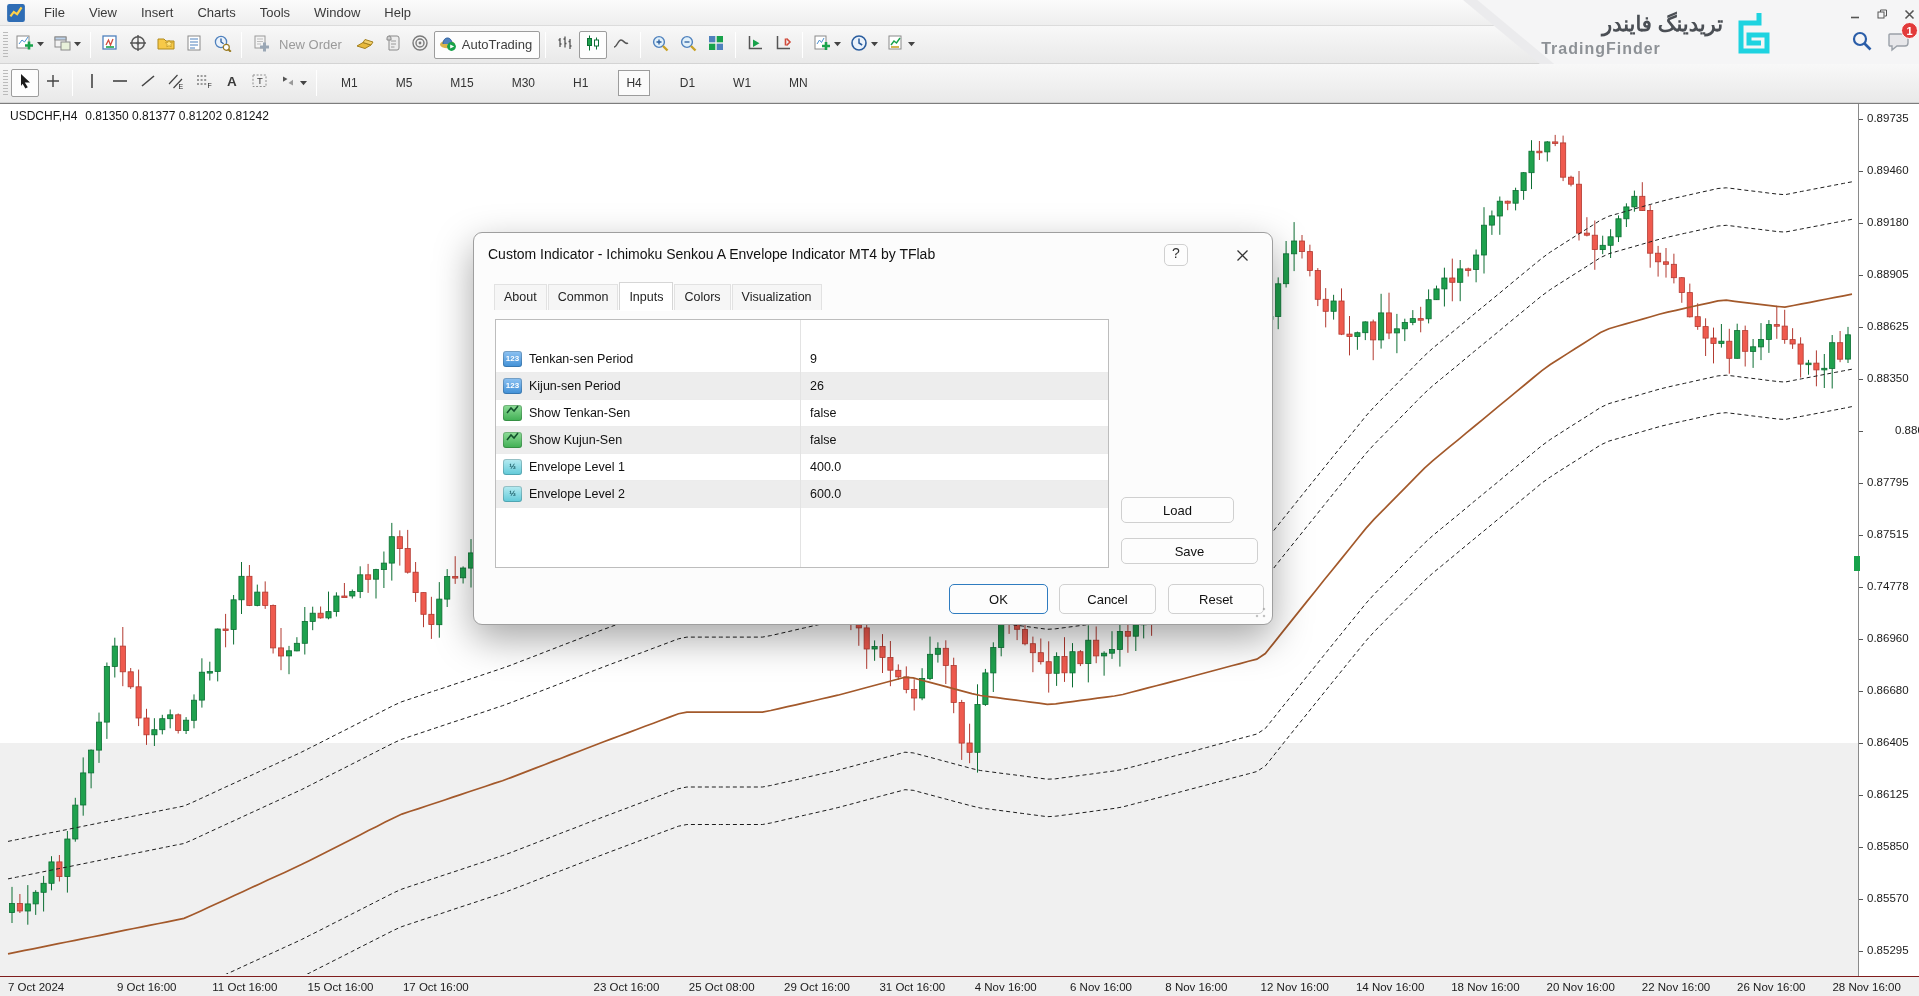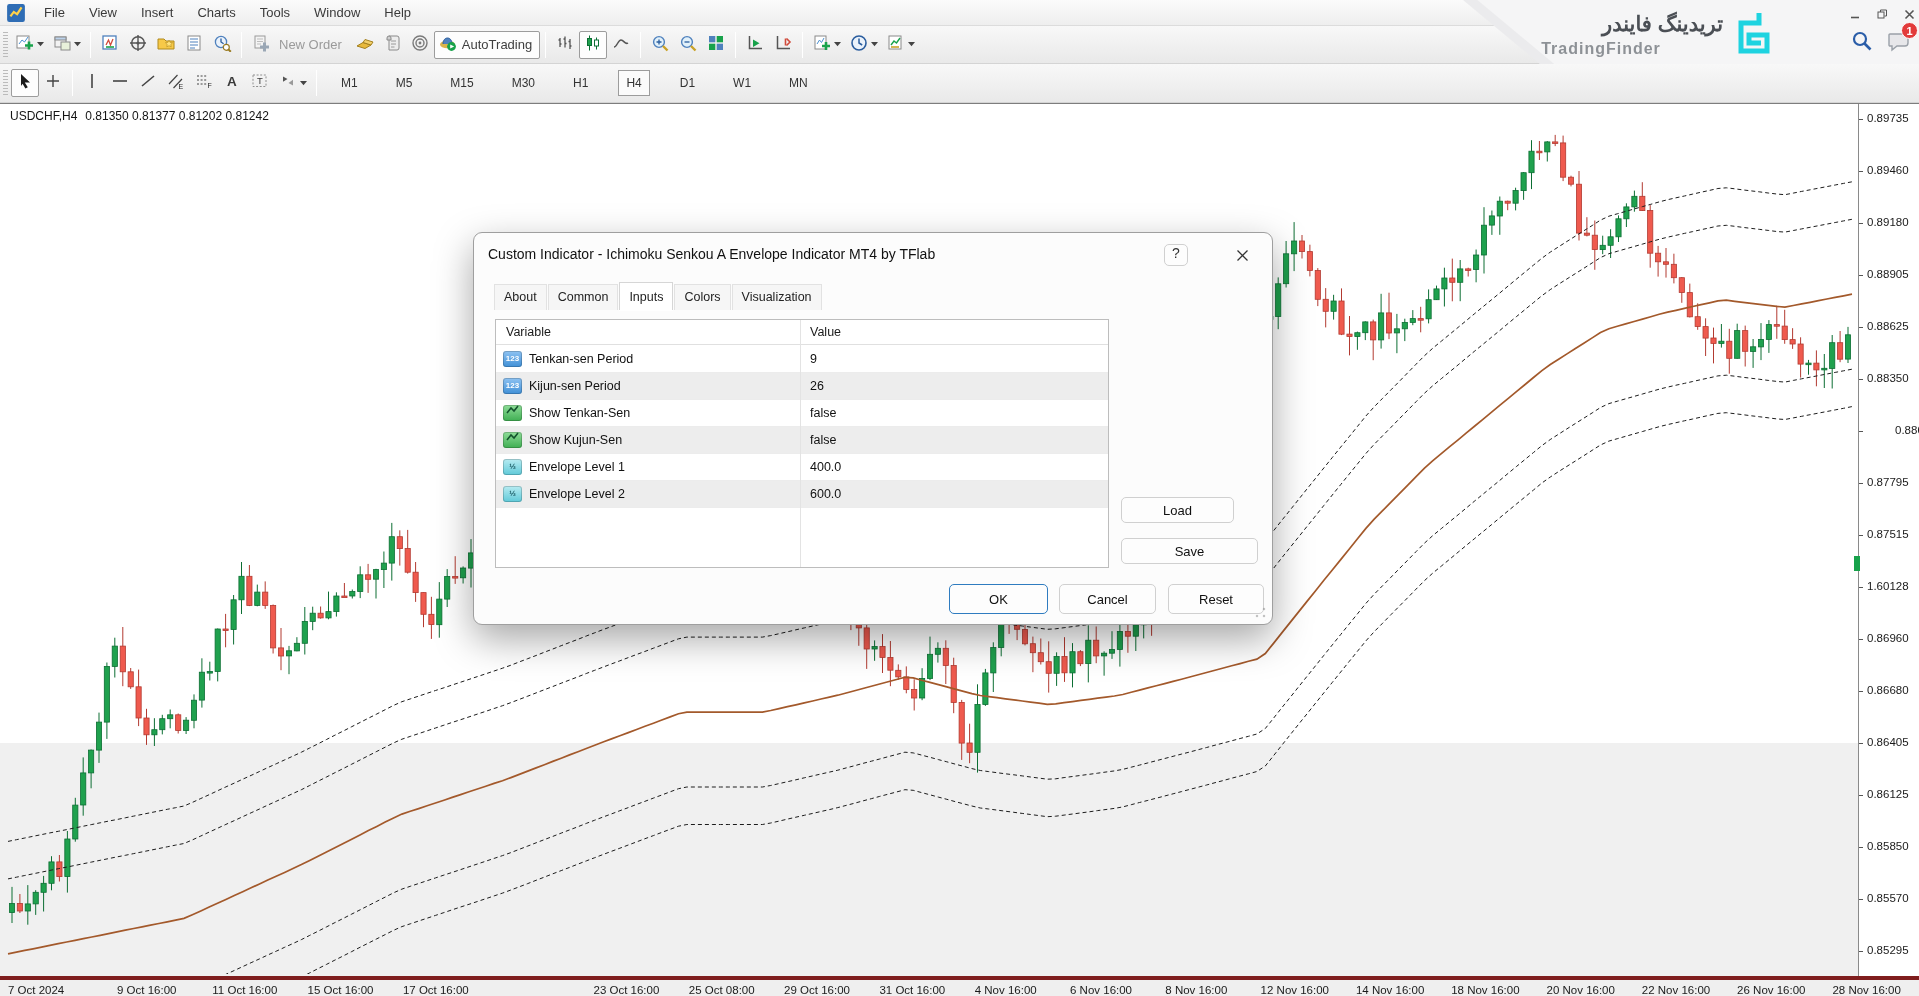--- a/index.html
+++ b/index.html
@@ -36,21 +36,21 @@
     background:#ffffff; border-top:1px solid #7d7d7d; }
   #symbol-line { position:absolute; left:10px; top:5px; font-size:12px; color:#141414; z-index:3; }
   #symbol-line span { margin-right:8px; }
   #plot-svg { position:absolute; left:0; top:0; }
   #price-axis { position:absolute; left:1858px; top:0; width:61px; height:872px;
     background:#fff; border-left:1px solid #8a8a8a; }
   .ptick { position:absolute; left:8px; font-size:11.5px; color:#1a1a1a; }
   .ptickmark { position:absolute; left:0; width:4px; height:1px; background:#555; }
   #bid-marker { position:absolute; left:-5px; width:6px; height:15px; background:#17a24b; }
   #time-axis { position:absolute; left:0; top:872px; width:1919px; height:21px;
-    background:#efefef; border-top:4px solid #7f1d1d; }
+    background:#efefef; border-top:1px solid #7f1d1d; }
   .ttick { position:absolute; top:4px; font-size:11.5px; color:#1a1a1a; white-space:nowrap; }
 
   
   #brand { position:absolute; right:0; top:0; width:480px; height:64px; z-index:6; }
   .wm1 { position:absolute; right:0; top:0; width:480px; height:64px; background:#f5f5f6;
     clip-path:polygon(22% 100%, 6% 0, 100% 0, 100% 100%); }
   .wm2 { position:absolute; right:0; top:0; width:480px; height:64px; background:#ebebed;
     clip-path:polygon(21% 100%, 5% 0, 8% 0, 24% 100%); }
   #brand-fa { position:absolute; right:196px; top:12px; width:240px; text-align:right;
     font-size:21px; font-weight:bold; color:#4b4f55; direction:rtl; }
@@ -900,21 +900,21 @@
         <div class="ptick" style="top: 216px;">0.88625</div>
         <div class="ptickmark" style="top: 223px;"></div>
         <div class="ptick" style="top: 268px;">0.88350</div>
         <div class="ptickmark" style="top: 275px;"></div>
         <div class="ptick" style="top: 320px; padding-left: 28px;">0.88070</div>
         <div class="ptickmark" style="top: 327px;"></div>
         <div class="ptick" style="top: 372px;">0.87795</div>
         <div class="ptickmark" style="top: 379px;"></div>
         <div class="ptick" style="top: 424px;">0.87515</div>
         <div class="ptickmark" style="top: 431px;"></div>
-        <div class="ptick" style="top: 476px;">1.60128</div>
+        <div class="ptick" style="top: 476px;">0.74778</div>
         <div class="ptickmark" style="top: 483px;"></div>
         <div class="ptick" style="top: 528px;">0.86960</div>
         <div class="ptickmark" style="top: 535px;"></div>
         <div class="ptick" style="top: 580px;">0.86680</div>
         <div class="ptickmark" style="top: 587px;"></div>
         <div class="ptick" style="top: 632px;">0.86405</div>
         <div class="ptickmark" style="top: 639px;"></div>
         <div class="ptick" style="top: 684px;">0.86125</div>
         <div class="ptickmark" style="top: 691px;"></div>
         <div class="ptick" style="top: 736px;">0.85850</div>
@@ -993,24 +993,20 @@
         </svg>
     </div>
     <div id="dlg-tabs">
         <div class="dtab">About</div>
         <div class="dtab">Common</div>
         <div class="dtab active">Inputs</div>
         <div class="dtab">Colors</div>
         <div class="dtab">Visualization</div>
       </div>
     <div id="dlg-table">
-      <div class="thead">
-        <span class="h1">Variable</span>
-        <span class="h2">Value</span>
-      </div>
       <div id="tbody">
           <div class="trow" style="top: 26px;">
             <span class="ricon numeric">123</span>
             <span class="rlabel">Tenkan-sen Period</span>
             <span class="rvalue">9</span>
           </div>
           <div class="trow alt" style="top: 53px;">
             <span class="ricon numeric">123</span>
             <span class="rlabel">Kijun-sen Period</span>
             <span class="rvalue">26</span>

